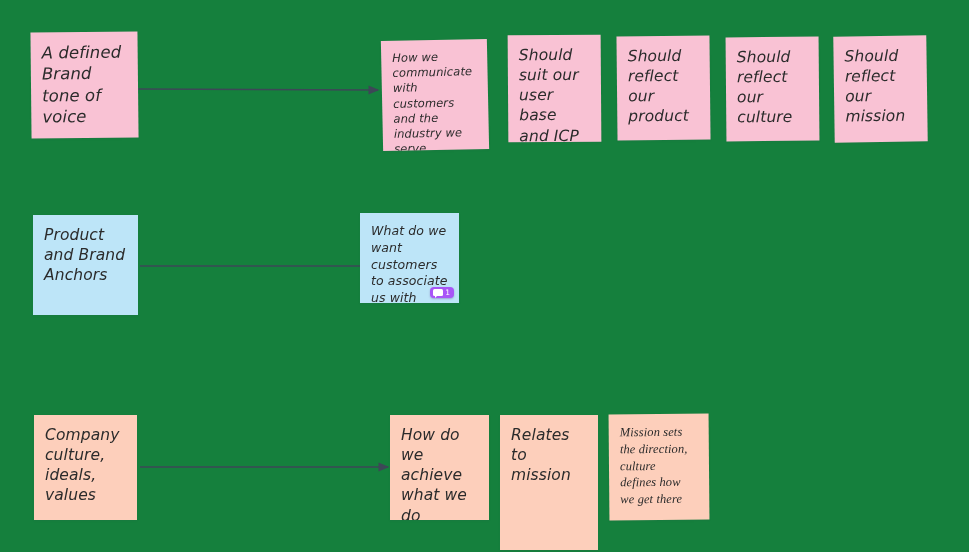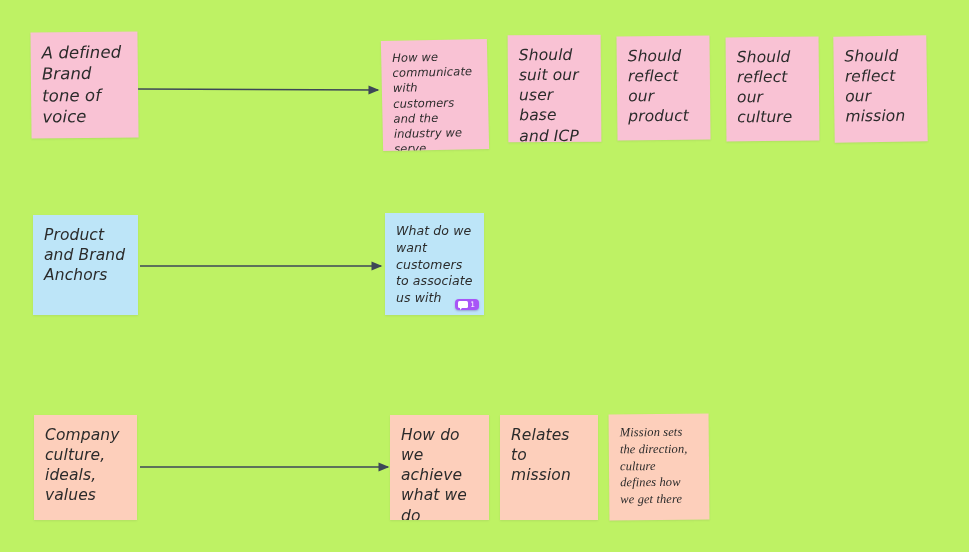--- a/index.html
+++ b/index.html
@@ -11,21 +11,21 @@
     width: 969px;
     height: 552px;
     background: #f5f8fc;
     font-family: "DejaVu Sans", sans-serif;
     overflow: hidden;
   }
   #canvas {
     position: relative;
     width: 969px;
     height: 552px;
-    background: #bef264;
+    background: #15803d;
   }
 
   
   .note {
     position: absolute;
     box-sizing: border-box;
     padding: 10px 11px 8px 11px;
     color: #2b2b2b;
     font-family: "DejaVu Sans", sans-serif;
     font-style: italic;
@@ -152,21 +152,21 @@
 reflect our
 mission</span>
   </div>
 
   <div class="note blue" style="left:33px; top:215px; width:105px; height:100px;">
     <span class="txt fs-md">Product
 and Brand
 Anchors</span>
   </div>
 
-  <div class="note blue" style="left:385px; top:213px; width:99px; height:102px;">
+  <div class="note blue" style="left:360px; top:213px; width:99px; height:90px;">
     <span class="txt fs-xs">What do we
 want
 customers
 to associate
 us with</span>
     <div class="comment-badge" style="right:5px; bottom:5px;">
       <span class="bubble"></span>
       <span class="count">1</span>
     </div>
   </div>
@@ -178,21 +178,21 @@
 values</span>
   </div>
 
   <div class="note orange" style="left:390px; top:415px; width:99px; height:105px;">
     <span class="txt fs-md">How do we
 achieve
 what we
 do</span>
   </div>
 
-  <div class="note orange" style="left:500px; top:415px; width:98px; height:105px;">
+  <div class="note orange" style="left:500px; top:415px; width:98px; height:135px;">
     <span class="txt fs-md">Relates to
 mission</span>
   </div>
 
   <div class="note orange" style="left:609px; top:414px; width:100px; height:106px; transform:rotate(-0.5deg);font-family:Liberation Serif, serif;">
     <span class="txt fs-xs">Mission sets
 the direction,
 culture
 defines how
 we get there</span>

